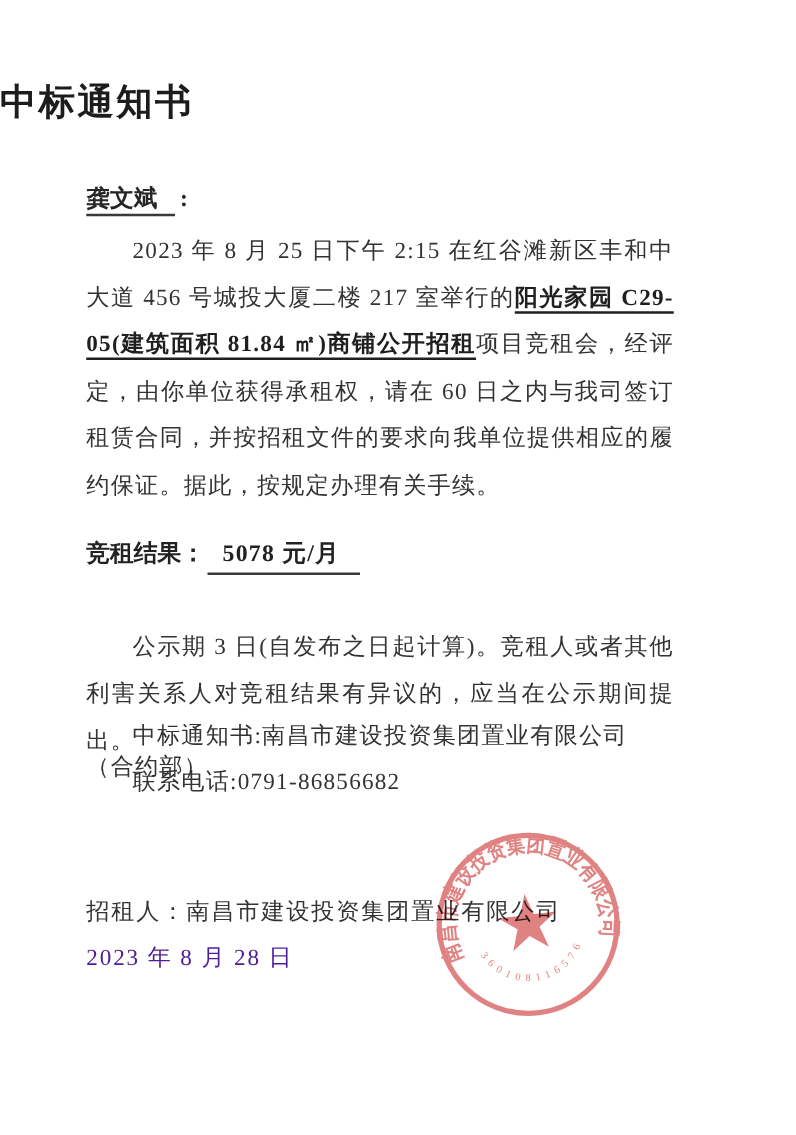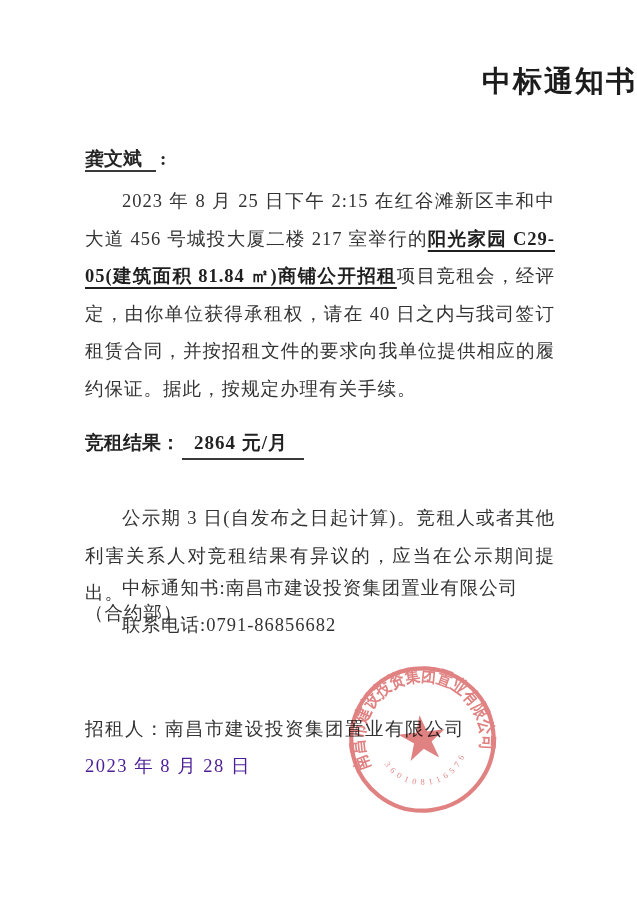--- a/index.html
+++ b/index.html
@@ -14,30 +14,30 @@
     background: #ffffff;
     overflow: hidden;
     font-family: "Liberation Serif", "DejaVu Serif", serif;
     color: #2e2e2e;
   }
   .doc-title {
     position: absolute;
     top: 62px;
     left: 0;
     width: 637px;
-    text-align: right;
+    text-align: left;
     font-size: 29px;
     font-weight: 700;
     letter-spacing: 2px;
     color: #1c1c1c;
     margin: 0;
   }
   .content-col {
     position: absolute;
-    left: 85px;
+    left: 69px;
     width: 470px;
   }
   .salutation {
     top: 146px;
     font-size: 19px;
     font-weight: 700;
     color: #262626;
   }
   .salutation .name {
     border-bottom: 2px solid #3a3a3a;
@@ -128,25 +128,25 @@
 
 <div class="page">
 
   <h1 class="doc-title">中标通知书</h1>
 
   <div class="content-col salutation">
     <span class="name">龚文斌</span><span class="colon">:</span>
   </div>
 
   <p class="content-col body-par par1">
-    <span>2023 年 8 月 25 日下午 2:15 在红谷滩新区丰和中大道 456 号城投大厦二楼 217 室举行的</span><span class="emph">阳光家园 C29-05(建筑面积 81.84 ㎡)商铺公开招租</span><span>项目竞租会，经评定，由你单位获得承租权，请在 40 日之内与我司签订租赁合同，并按招租文件的要求向我单位提供相应的履约保证。据此，按规定办理有关手续。</span>
+    <span>2023 年 8 月 25 日下午 2:15 在红谷滩新区丰和中大道 456 号城投大厦二楼 217 室举行的</span><span class="emph">阳光家园 C29-05(建筑面积 81.84 ㎡)商铺公开招租</span><span>项目竞租会，经评定，由你单位获得承租权，请在 60 日之内与我司签订租赁合同，并按招租文件的要求向我单位提供相应的履约保证。据此，按规定办理有关手续。</span>
   </p>
 
   <div class="content-col result-line">
-    <span>竞租结果：</span><span class="value">2864 元/月</span>
+    <span>竞租结果：</span><span class="value">5078 元/月</span>
   </div>
 
   <p class="content-col body-par par2">公示期 3 日(自发布之日起计算)。竞租人或者其他利害关系人对竞租结果有异议的，应当在公示期间提出。</p>
 
   <div class="content-col info-line supervisor-line">中标通知书:南昌市建设投资集团置业有限公司（合约部）</div>
 
   <div class="content-col info-line phone-line">联系电话:0791-86856682</div>
 
   <div class="content-col lessor-line">招租人：南昌市建设投资集团置业有限公司</div>
 

